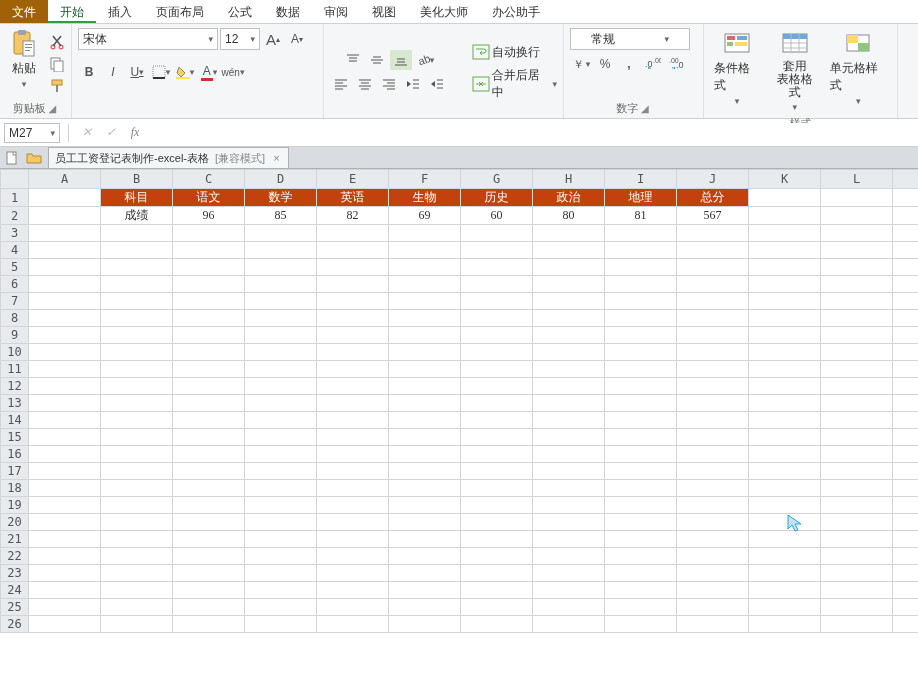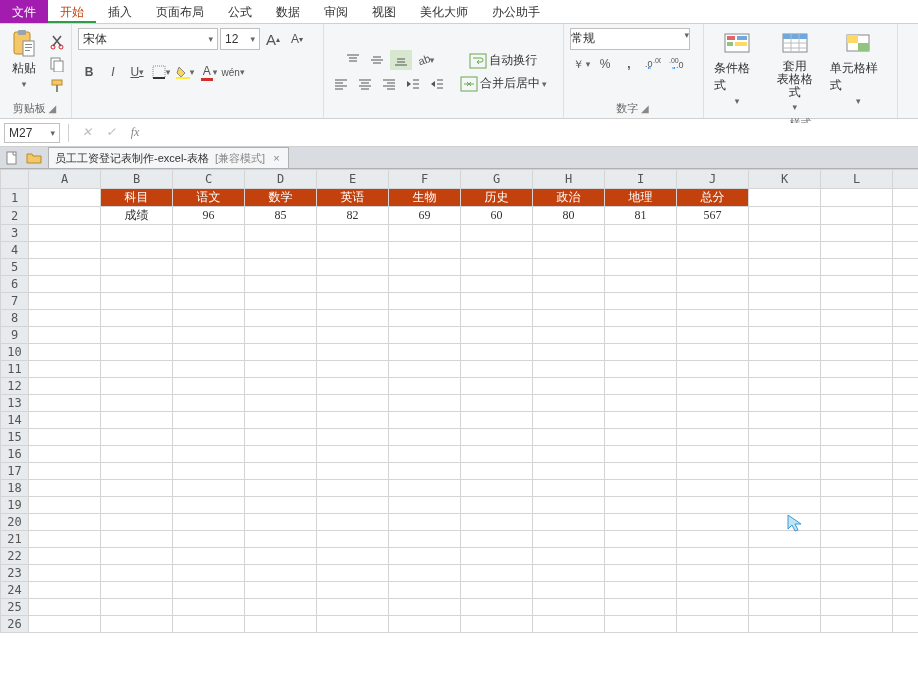--- a/index.html
+++ b/index.html
@@ -1,36 +1,36 @@
 <!DOCTYPE html>
 <html><head>
 <meta charset="utf-8">
 <style>
 * { box-sizing: border-box; margin: 0; padding: 0; font-family: "Microsoft YaHei", SimSun, sans-serif; }
 body { background: #fff; width: 918px; height: 695px; overflow: hidden; font-size: 12px; color: #333; }
 
 
 .menu-bar { display: flex; background: #fff; border-bottom: 1px solid #d0d0d0; height: 24px; align-items: stretch; }
 .menu-item { padding: 4px 12px; cursor: pointer; line-height: 16px; }
-.menu-item.file { background: #a21caf; color: #fff; }
-.menu-item.active { color: #c2410c; border-bottom: 2px solid #2e9c49; }
+.menu-item.file { background: #a16207; color: #fff; }
+.menu-item.active { color: #14532d; border-bottom: 2px solid #2e9c49; }
 
 
 .ribbon { display: flex; background: #f5f6f7; border-bottom: 1px solid #d0d0d0; height: 95px; }
 .ribbon-group { border-right: 1px solid #e0e0e0; padding: 4px 6px 2px; display: flex; flex-direction: column; justify-content: space-between; }
 .ribbon-group .label { text-align: center; font-size: 11px; color: #666; padding-top: 2px; }
 .group-body { display: flex; gap: 4px; flex: 1; }
 .col { display: flex; flex-direction: column; gap: 2px; align-items: center; justify-content: center; }
 .big-btn { display: flex; flex-direction: column; align-items: center; gap: 2px; padding: 2px 4px; cursor: pointer; }
 .big-btn .ico { width: 28px; height: 28px; display: flex; align-items: center; justify-content: center; }
 .sbtn { width: 22px; height: 20px; display: flex; align-items: center; justify-content: center; cursor: pointer; font-size: 12px; color: #555; }
 .row { display: flex; gap: 2px; align-items: center; }
 .sel-font { height: 22px; width: 140px; border: 1px solid #c0c0c0; background: #fff; padding: 1px 4px; font-size: 12px; display:flex; align-items:center; justify-content:space-between; }
 .sel-size { height: 22px; width: 40px; border: 1px solid #c0c0c0; background: #fff; padding: 1px 4px; font-size: 12px; display:flex; align-items:center; justify-content:space-between; }
-.sel-num { height: 22px; width: 120px; border: 1px solid #c0c0c0; background: #fff; padding: 1px 0; font-size: 12px; display:flex; align-items:flex-start; justify-content:space-between; }
+.sel-num { height: 22px; width: 120px; border: 1px solid #c0c0c0; background: #fff; padding: 1px 20px; font-size: 12px; display:flex; align-items:center; justify-content:space-between; }
 .caret { font-size: 9px; color: #666; }
 .corner { font-size: 10px; color: #888; text-align: right; padding-right: 2px; }
 
 
 .fx-bar { display: flex; align-items: center; height: 28px; border-bottom: 1px solid #d0d0d0; background: #fff; padding: 3px 4px; gap: 4px; }
 .name-box { width: 56px; height: 20px; border: 1px solid #c0c0c0; padding: 1px 4px; font-family: Consolas, monospace; font-size: 12px; display:flex;align-items:center;justify-content:space-between; }
 .fx-sep { width: 1px; height: 18px; background: #d0d0d0; margin: 0 4px; }
 .fx-btn { width: 20px; height: 18px; display: flex; align-items: center; justify-content: center; color: #888; font-style: italic; font-family: "Times New Roman"; cursor: pointer; }
 .fx-input { flex: 1; height: 20px; border: none; outline: none; padding: 0 4px; }
 
@@ -238,21 +238,21 @@
           <div class="sbtn">
               <svg width="14" height="14">
                 <path d="M1 7 L5 4 L5 10 Z" fill="#555"></path>
                 <line x1="7" y1="3" x2="13" y2="3" stroke="#555"></line>
                 <line x1="7" y1="7" x2="13" y2="7" stroke="#555"></line>
                 <line x1="7" y1="11" x2="13" y2="11" stroke="#555"></line>
               </svg>
             </div>
         </div>
       </div>
-      <div class="col" style="align-items:center;gap:6px;margin-left:8px">
+      <div class="col" style="align-items:flex-start;gap:6px;margin-left:20px">
         <div class="row" style="cursor:pointer">
           <svg width="18" height="16">
               <rect x="1" y="1" width="16" height="14" fill="none" stroke="#6aa84f"></rect>
               <path d="M4 5 h8 a2 2 0 0 1 0 4 h-4 m0 0 l2 -2 m-2 2 l2 2" fill="none" stroke="#6aa84f"></path>
             </svg>
           <span>自动换行</span>
         </div>
         <div class="row" style="cursor:pointer">
           <svg width="18" height="16">
               <rect x="1" y="1" width="16" height="14" fill="none" stroke="#6aa84f"></rect>

